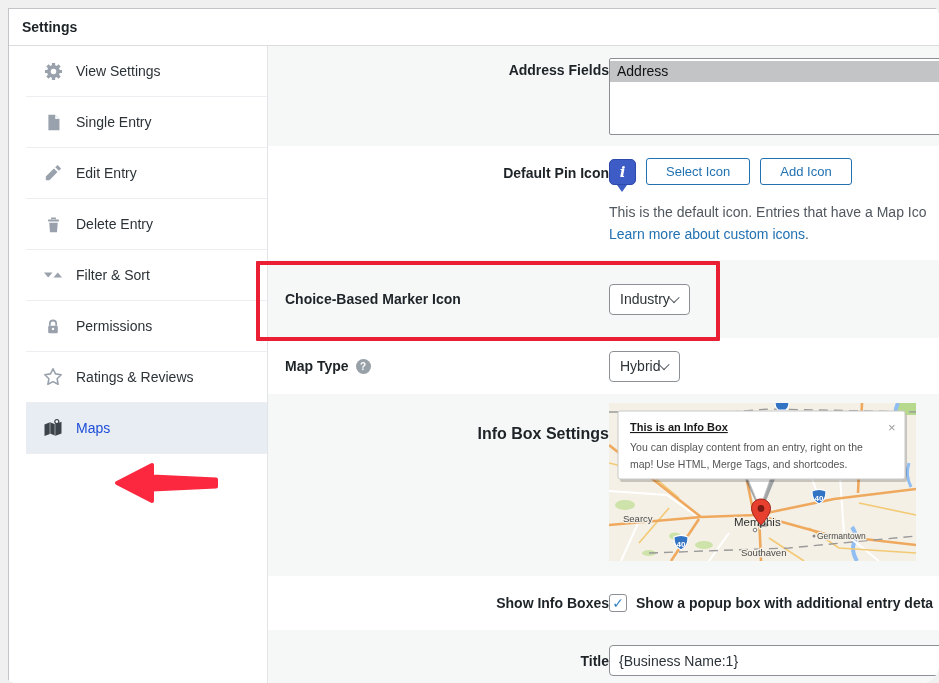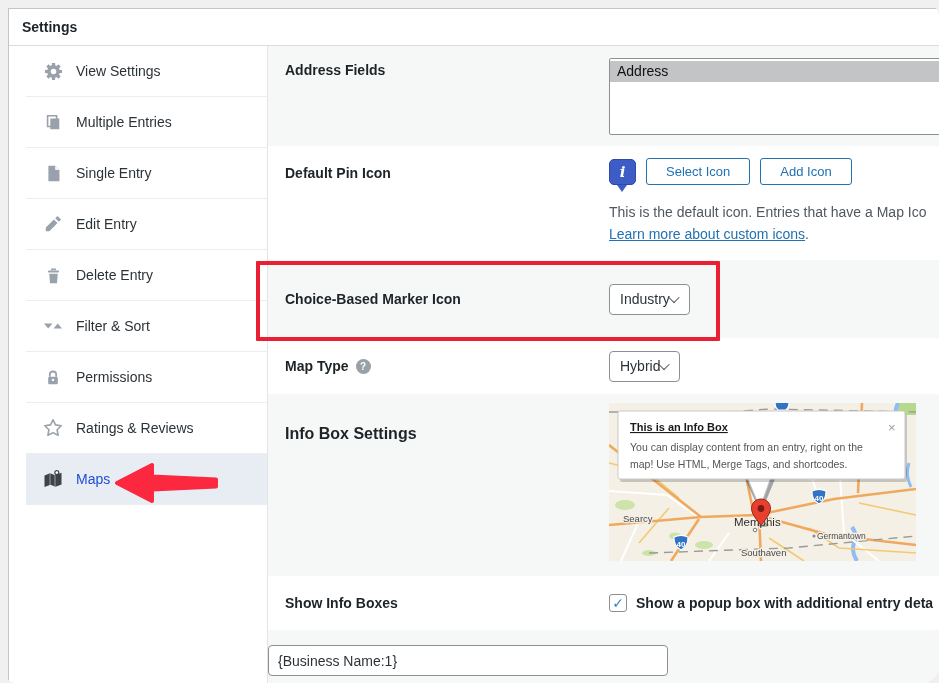--- a/index.html
+++ b/index.html
@@ -16,41 +16,41 @@
   .sidebar { width:259px; flex:0 0 259px; border-right:1px solid #e2e4e7; background:#fff; }
   .side-item { display:flex; align-items:center; height:51px; padding-left:17px;
                border-bottom:1px solid #eceef1; font-size:14px; color:#2c3338; cursor:pointer; background:#fff;margin-left:17px; }
   .side-item.active { background:#e8ecf3; color:#1d4ed8; }
   .side-item .icn { width:20px; height:20px; margin-right:13px; flex:0 0 20px; display:flex; align-items:center; justify-content:center; }
 
   
   .main { flex:1; overflow:hidden; background:#fff; }
   .row { display:flex; overflow:hidden; }
   .row.alt { background:#f6f7f7; }
-  .row-label { flex:0 0 341px; padding-left:17px; font-size:14px; font-weight:bold; color:#1d2327; }
+  .row-label { flex:0 0 341px; padding-left:17px; font-size:14px; font-weight:bold; color:#1d2327;text-align:right; }
   .row-field { flex:1; overflow:hidden; position:relative; }
 
   .r-address { height:100px; }
   .r-address .row-label { padding-top:16px; }
   .r-address .row-field { padding-top:12px; }
   .listbox { width:400px; height:77px; background:#fff; border:1px solid #8c8f94; border-radius:2px; overflow:hidden; padding:2px 0; }
   .listbox .opt { height:21px; line-height:21px; padding-left:7px; font-size:14px; background:#c2c4c6; color:#111; }
 
   .r-pin { height:114px; }
   .r-pin .row-label { padding-top:19px; }
   .r-pin .row-field { padding-top:12px; }
   .pin-line { display:flex; align-items:center; gap:10px; }
   .pin-bubble { position:relative; width:27px; height:26px; background:#3d5cc5; border:1px solid #2d49a9; border-radius:5px;
                 color:#fff; font-family:"DejaVu Serif",serif; font-style:italic; font-weight:bold; font-size:15px;
                 display:flex; align-items:center; justify-content:center; }
   .pin-bubble::after { content:""; position:absolute; left:7px; top:25px; border:5px solid transparent; border-top:7px solid #3d5cc5; }
   .btn { display:inline-block; padding:5px 19px; font-size:13px; border:1px solid #2271b1; border-radius:3px;
          background:#fff; color:#2271b1; cursor:pointer; }
   .pin-desc { margin-top:16px; font-size:14px; color:#50575e; line-height:22px; white-space:nowrap; }
-  .pin-desc a { color:#2271b1; text-decoration:underline; cursor:pointer;margin-top:21px; }
+  .pin-desc a { color:#2271b1; cursor:pointer;margin-top:21px; }
 
   .r-choice { height:78px; align-items:center; }
   .r-maptype { height:56px; align-items:center; }
   .r-choice .row-label, .r-maptype .row-label { display:flex; align-items:center; }
   .select { display:inline-flex; align-items:center; gap:0; height:31px; padding:0 11px 0 10px;
             background:#fff; border:1px solid #8c8f94; border-radius:4px; font-size:14px; color:#2c3338; cursor:pointer; }
   .chev { width:8px; height:8px; border-right:1.7px solid #50575e; border-bottom:1.7px solid #50575e;
           transform:rotate(45deg) translate(-1px,-1px); }
   .help { display:inline-flex; width:15px; height:15px; margin-left:7px; border-radius:50%; background:#98a0a8;
           color:#fff; font-size:10px; font-weight:bold; align-items:center; justify-content:center; }
@@ -99,29 +99,20 @@
                   <line x1="3.6" y1="3.6" x2="16.4" y2="16.4"></line>
                   <line x1="16.4" y1="3.6" x2="3.6" y2="16.4"></line>
                 </g>
                 <circle cx="10" cy="10" r="6.8" class="sicon"></circle>
                 <circle cx="10" cy="10" r="2.9" fill="#fff"></circle>
               </svg>
           </span>
           <span>View Settings</span>
         </div>
 
-        <div class="side-item">
-          <span class="icn">
-            <svg width="18" height="18" viewBox="0 0 20 20">
-                <path d="M4 3h10v12H4z" fill="none" stroke="#99a1ac" stroke-width="1.8"></path>
-                <path d="M7 6h10v12H7z" class="sicon"></path>
-              </svg>
-          </span>
-          <span>Multiple Entries</span>
-        </div>
 
         <div class="side-item">
           <span class="icn">
             <svg width="17" height="17" viewBox="0 0 20 20">
                 <path d="M4 1h8l5 5v13H4z" class="sicon"></path>
                 <path d="M12 1v5h5" fill="#fff" opacity="0.9"></path>
               </svg>
           </span>
           <span>Single Entry</span>
         </div>
@@ -336,20 +327,21 @@
             <div class="check-line">
               <span class="checkbox">
                 <span>✓</span>
               </span>
               <span class="check-label">Show a popup box with additional entry deta</span>
             </div>
           </div>
         </div>
 
         <div class="row alt r-title">
+          <div class="row-label">Title</div>
           <div class="row-field">
             <input class="text-input" type="text" value="{Business Name:1}" style="">
           </div>
         </div>
 
       </div>
     </div>
   </div>
 
   <div class="anno-rect"></div>

